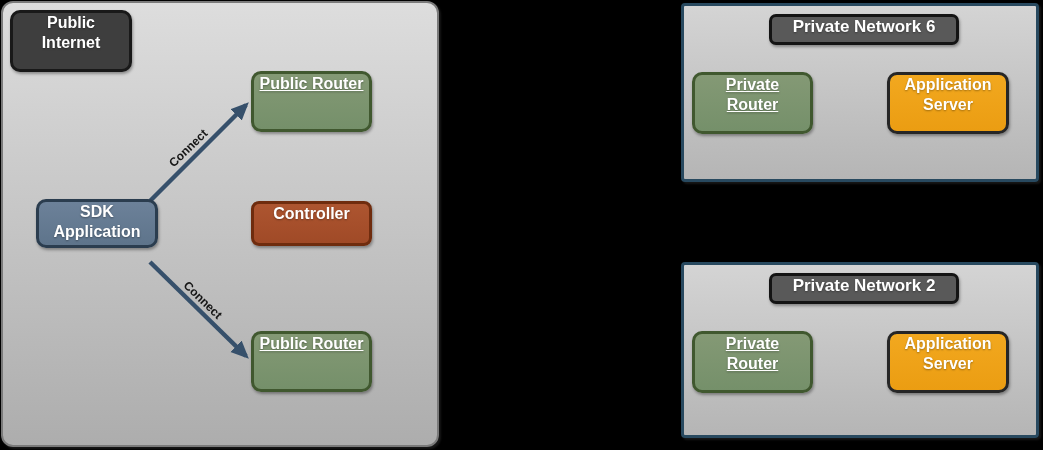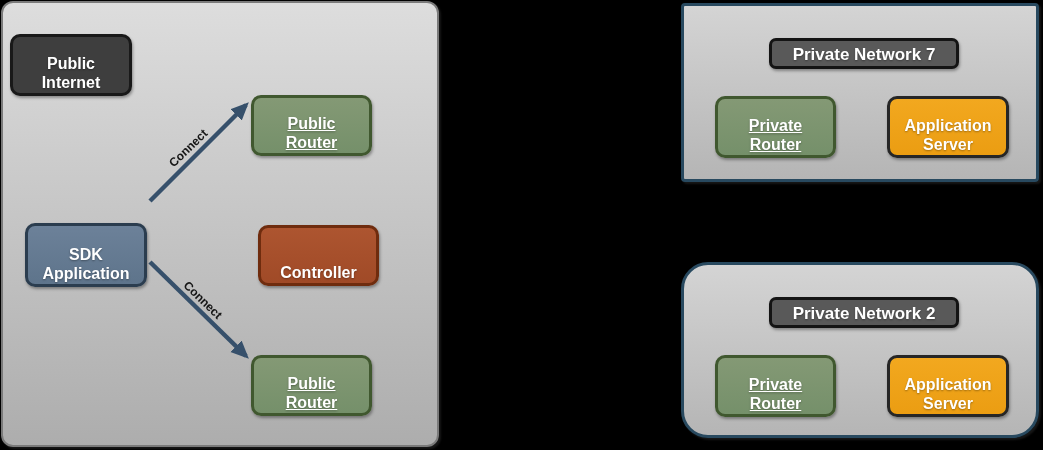--- a/index.html
+++ b/index.html
@@ -28,62 +28,61 @@
     border-radius: 12px;
     box-shadow: 2px 2px 2px rgba(25,25,25,0.9);
   }
   .private-network {
     border: 3px solid #28495f;
     border-radius: 4px;
     background: linear-gradient(#d4d4d4, #b5b5b5);
     box-shadow: 2px 2px 2px rgba(25,25,25,0.9);
   }
   #private-network-1 { left: 681px; top: 3px;   width: 358px; height: 179px; }
-  #private-network-2 { left: 681px; top: 262px; width: 358px; height: 176px; border-radius: 27px; }
+  #private-network-2 { left: 681px; top: 262px; width: 358px; height: 176px; }
 
   
   .node {
     position: absolute;
     box-sizing: border-box;
     border-radius: 10px;
     border: 3px solid;
     display: flex;
-    align-items: flex-end;
+    align-items: flex-start;
     justify-content: center;
     text-align: center;
     color: #ffffff;
     font-weight: bold;
     font-size: 16px;
     line-height: 1.22;
-    padding: 0 24px;
+    padding: 0 4px;
     text-shadow: 0 1px 2px rgba(0,0,0,0.35);
     box-shadow: 1px 2px 3px rgba(0,0,0,0.35);
-    margin-top: 24px;
   }
   .node-dark   { background: #3e3e3e; border-color: #191919; }
   .node-green  { background: linear-gradient(#849975, #75906a); border-color: #40582f; text-decoration: underline; }
   .node-blue   { background: linear-gradient(#6c8199, #5f7archive8f); background: linear-gradient(#6c8199, #5e748b); border-color: #2b3d4f; }
   .node-red    { background: linear-gradient(#ad5530, #a04a27); border-color: #6f2c0e; }
   .node-orange { background: linear-gradient(#f2a81f, #eb9d12); border-color: #262626; }
   .node-title  {
     background: #595959; border-color: #141414;
     border-radius: 7px; border-width: 3px;
     font-size: 17px; white-space: nowrap;
   }
 
   
   #node-public-internet      { left: 7px;   top: 7px;   width: 122px; height: 62px; }
   #node-public-router-top    { left: 248px; top: 68px;  width: 121px; height: 61px; }
-  #node-sdk-application      { left: 22px;  top: 196px; width: 122px; height: 64px; }
-  #node-controller           { left: 255px; top: 198px; width: 121px; height: 61px; }
+  #node-sdk-application      { left: 33px;  top: 196px; width: 122px; height: 49px; }
+  #node-controller           { left: 248px; top: 198px; width: 121px; height: 45px; border-radius: 8px; }
   #node-public-router-bottom { left: 248px; top: 328px; width: 121px; height: 61px; }
 
   
   .pn-title          { left: 85px;  top: 8px;  width: 190px; height: 31px; }
-  .pn-private-router { left: 31px;  top: 66px; width: 121px; height: 62px; }
+  .pn-private-router { left: 8px;  top: 66px; width: 121px; height: 62px; }
   .pn-app-server     { left: 203px; top: 66px; width: 122px; height: 62px; }
 
   
   #edges-svg {
     position: absolute;
     left: 0; top: 0;
     width: 434px; height: 442px;
     pointer-events: none;
   }
   .edge-line {
@@ -133,21 +132,21 @@
       <span>Controller</span>
     </div>
 
     <div id="node-public-router-bottom" class="node node-green">
       <span>Public Router</span>
     </div>
   </div>
 
   <div id="private-network-1" class="zone private-network">
     <div class="node node-title pn-title">
-      <span>Private Network 7</span>
+      <span>Private Network 6</span>
     </div>
     <div class="node node-green pn-private-router">
       <span>Private Router</span>
     </div>
     <div class="node node-orange pn-app-server">
       <span>Application Server</span>
     </div>
   </div>
 
   <div id="private-network-2" class="zone private-network">

